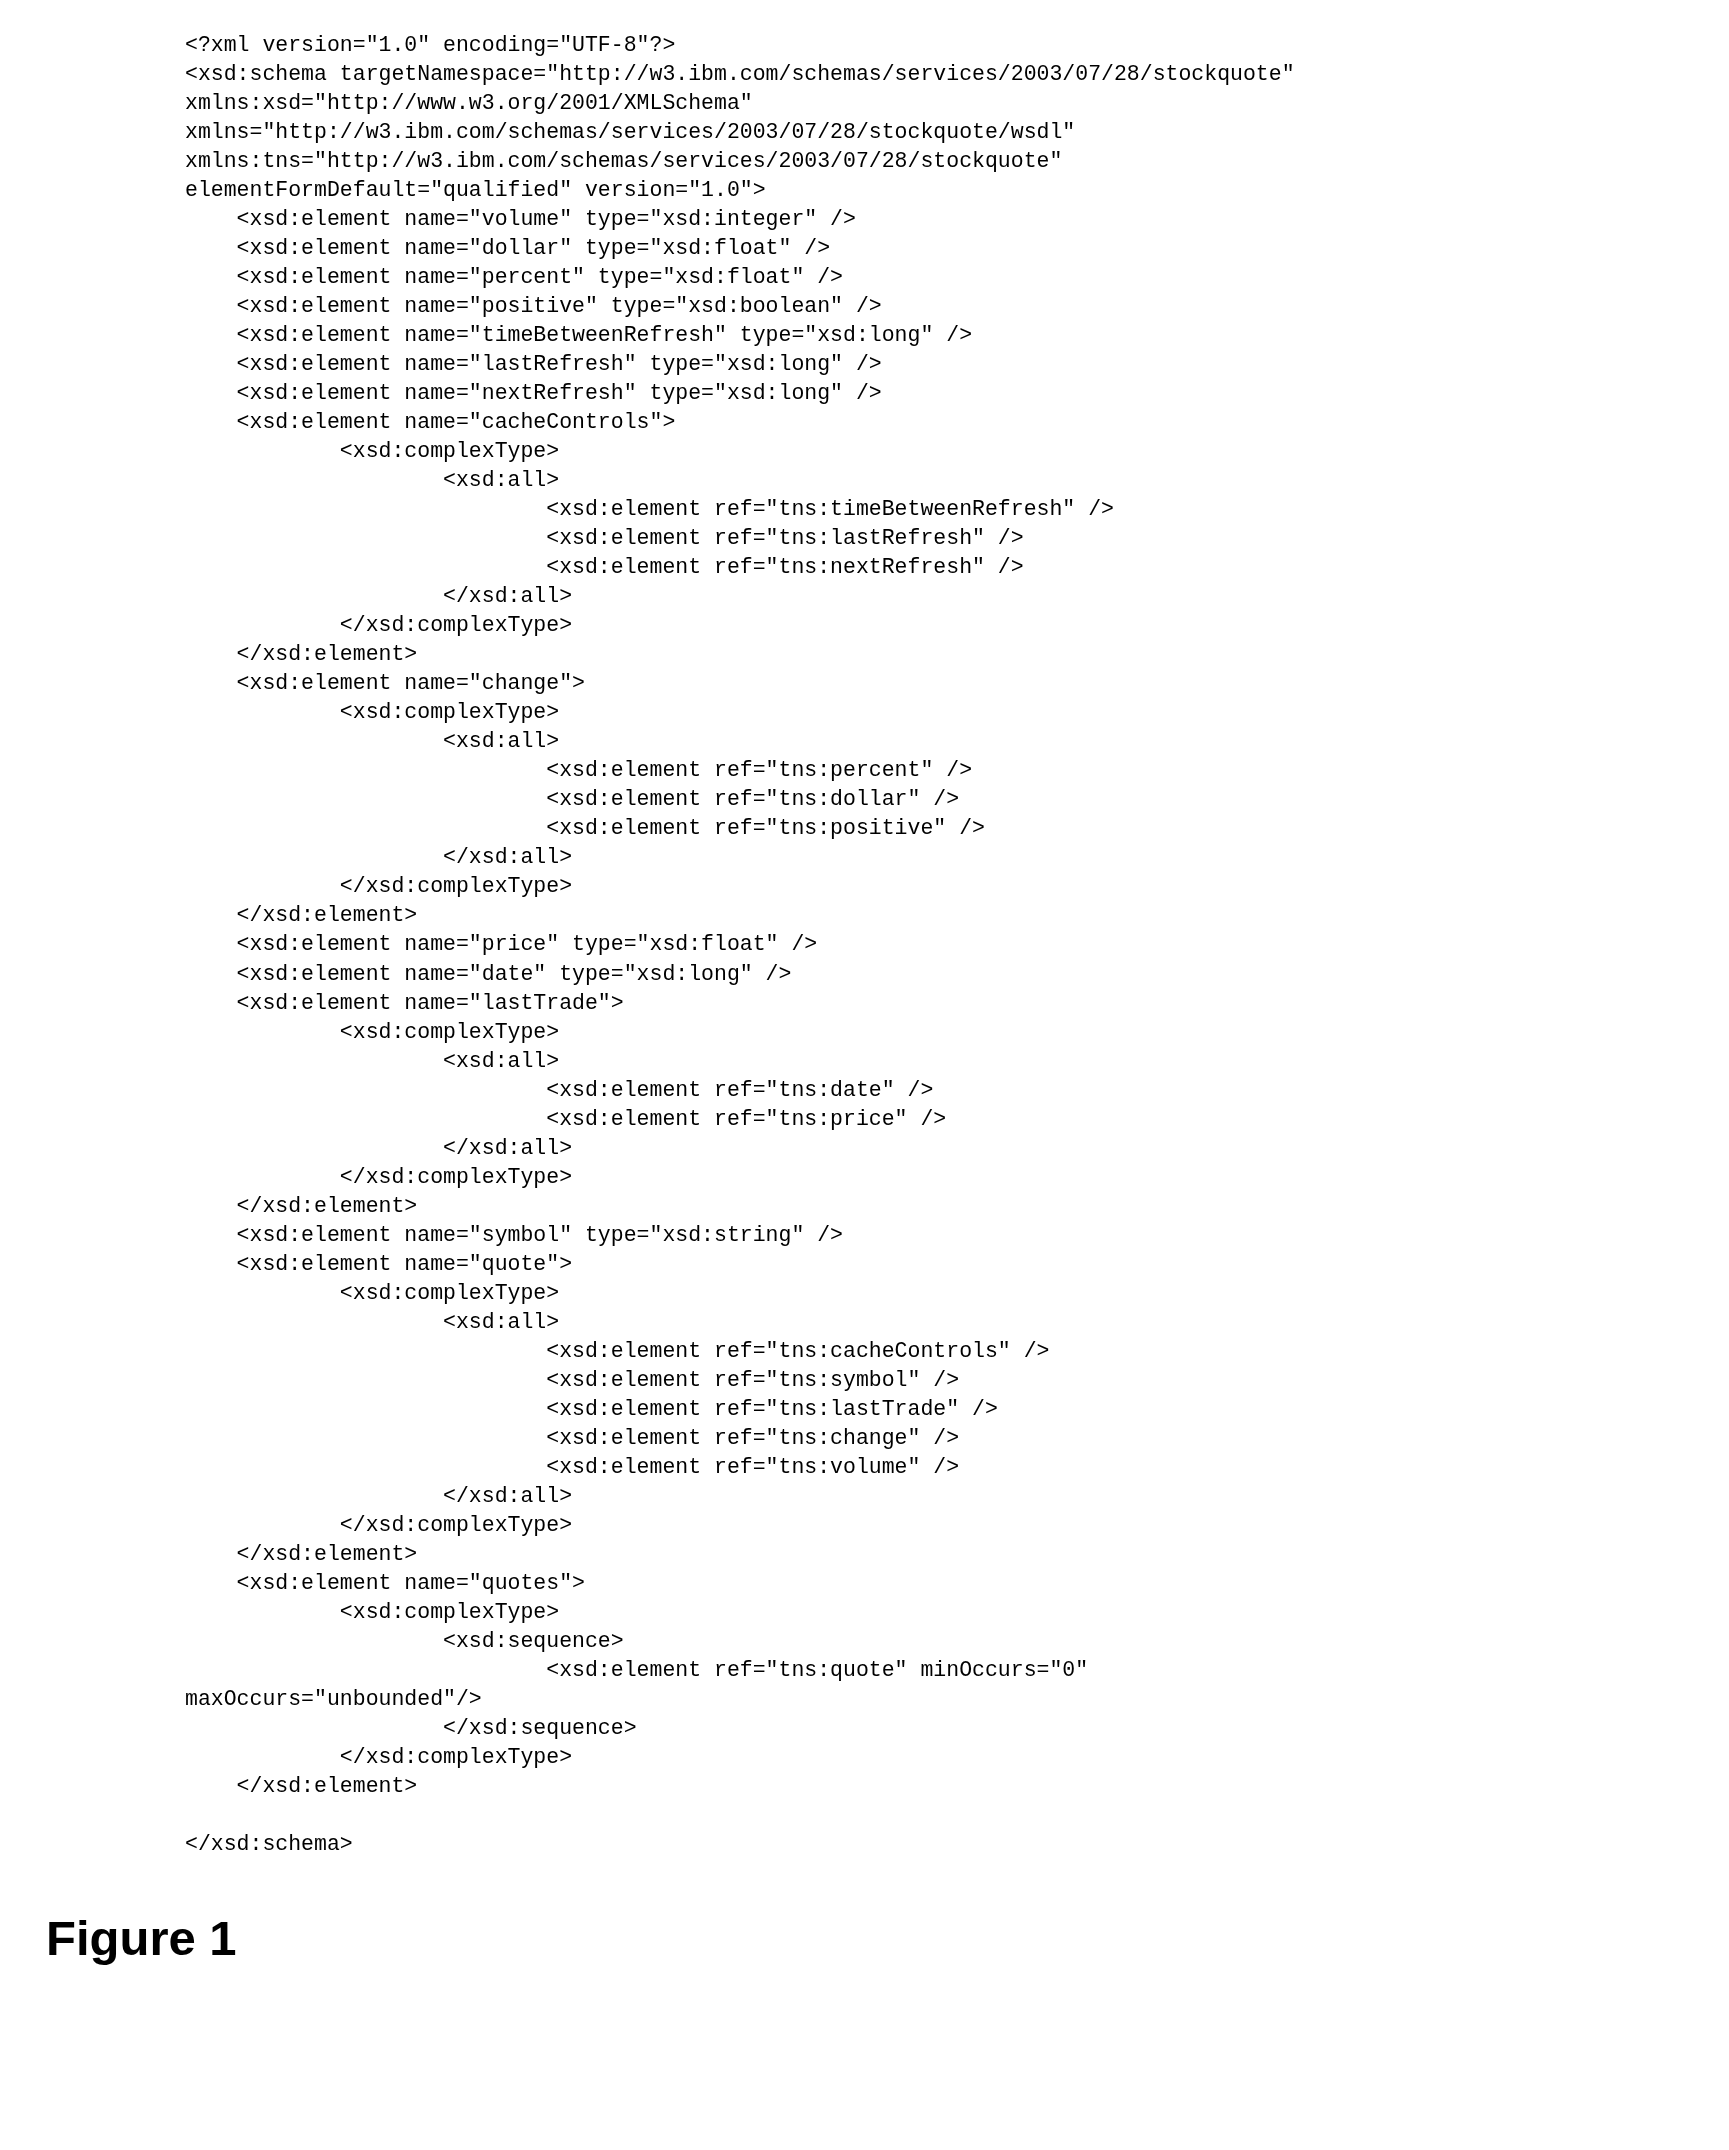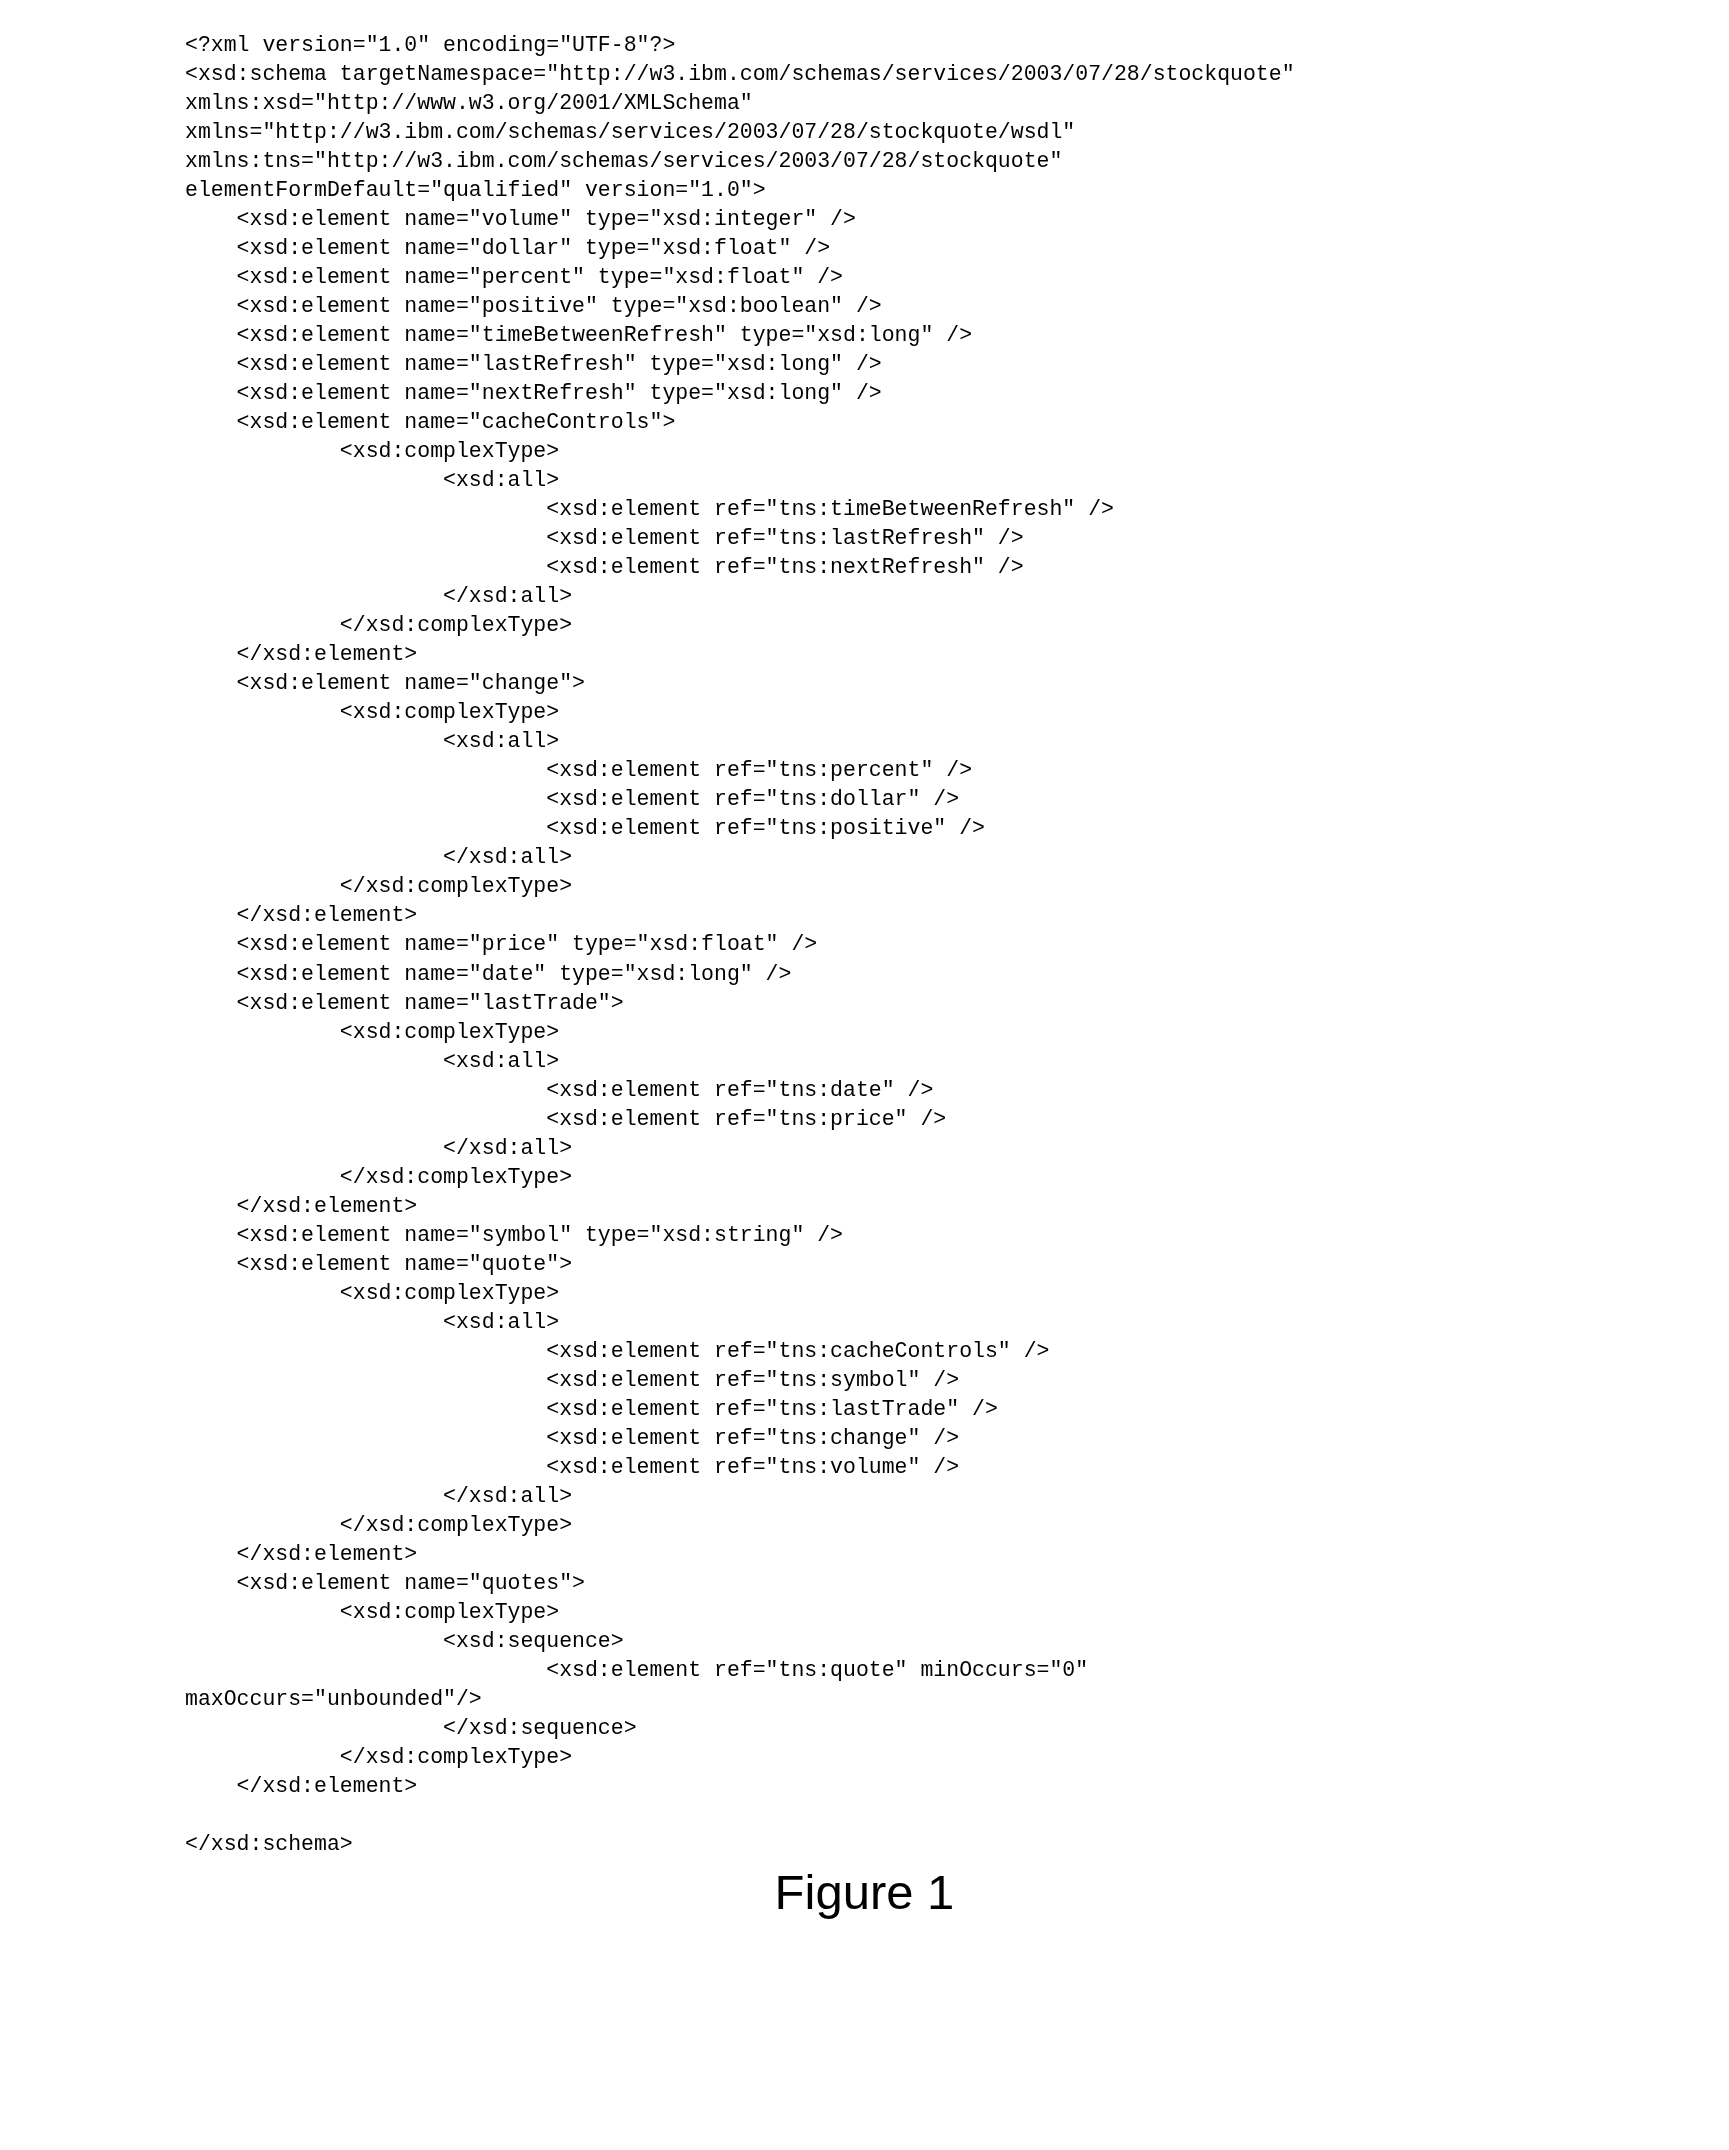--- a/index.html
+++ b/index.html
@@ -13,23 +13,23 @@
       padding: 31px 46px 46px 185px;
     }
     pre {
       white-space: pre-wrap;
       word-break: break-word;
       font-family: inherit;
       margin: 0;
     }
     .figure-label {
       font-family: Arial, Helvetica, sans-serif;
-      font-weight: 400;
+      font-weight: 700;
       font-size: 49px;
-      text-align: center;
+      margin-top: 46px;
       margin-left: -139px;
     }
   </style>
 </head>
 <body>
 
 <pre>&lt;?xml version="1.0" encoding="UTF-8"?&gt;
 &lt;xsd:schema targetNamespace="http://w3.ibm.com/schemas/services/2003/07/28/stockquote"
 xmlns:xsd="http://www.w3.org/2001/XMLSchema"
 xmlns="http://w3.ibm.com/schemas/services/2003/07/28/stockquote/wsdl"

